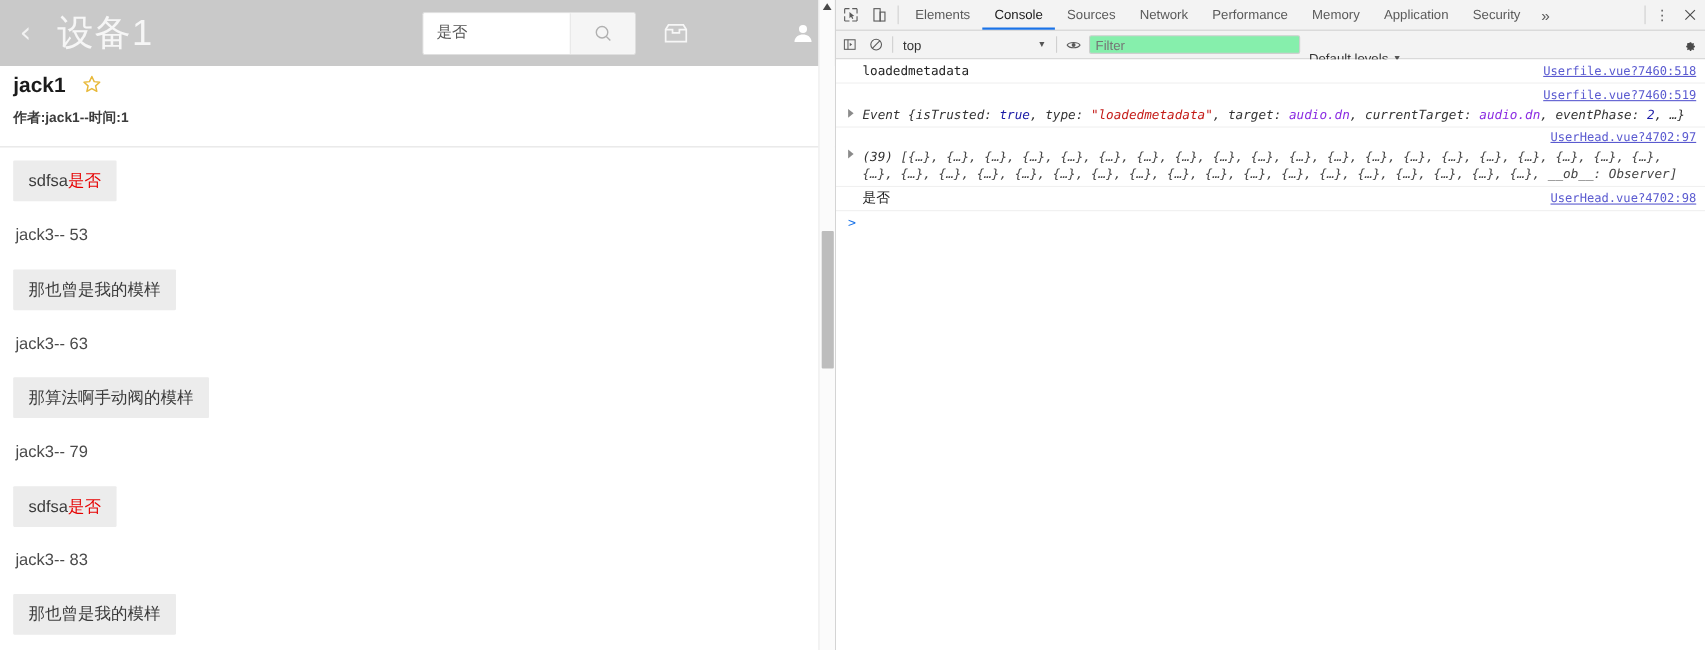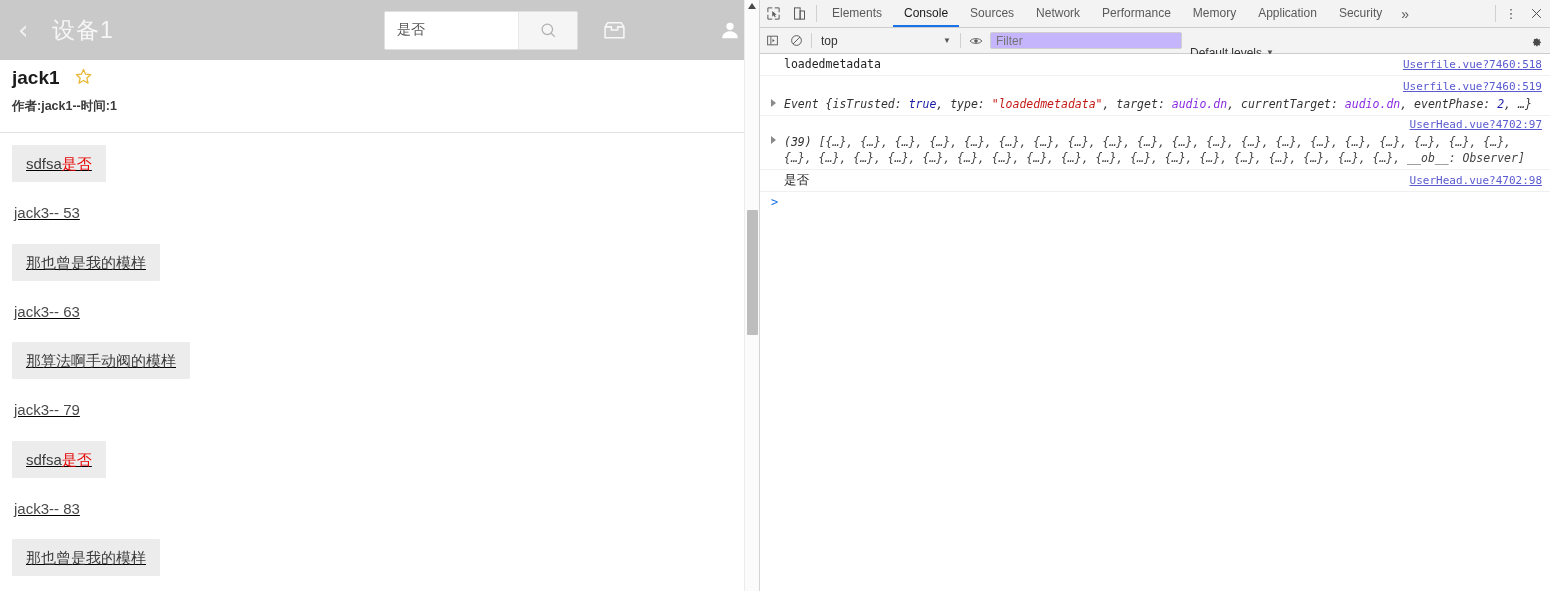--- a/index.html
+++ b/index.html
@@ -25,21 +25,21 @@
     display:flex;align-items:center;
     position:relative;
   }
   .back-chevron{
     width:34px;margin-left:18px;
     color:#f2f2f2;font-size:26px;line-height:1;
     font-family:"DejaVu Sans",sans-serif;
     cursor:pointer;user-select:none;
   }
   .app-title{
-    color:#f6f6f6;font-size:23px;letter-spacing:1px;
+    color:#f6f6f6;font-size:33px;letter-spacing:1px;
     font-weight:400;
   }
   .header-right{
     position:absolute;right:0;top:0;height:60px;
     display:flex;align-items:center;
   }
   .search-wrap{
     display:flex;height:39px;background:#fff;
     border:1px solid #e0e0e0;box-sizing:border-box;
     border-radius:2px;overflow:hidden;
@@ -67,21 +67,21 @@
     font-size:19px;font-weight:bold;color:#1b1b1b;
     font-family:"Liberation Sans","DejaVu Sans",sans-serif;
   }
   .star{margin-left:14px;cursor:pointer;line-height:1;}
   .topic-meta{
     margin-top:9px;font-size:12.5px;color:#3b3b3b;font-weight:bold;
   }
   .divider{height:1px;background:#e2e2e2;margin-top:11px;}
 
   .msg-list{padding-top:12px;}
-  .msg{margin:0 0 20px 12px;display:flex;text-decoration:underline;}
+  .msg{margin:0 0 20px 12px;display:flex;}
   .bubble{
     background:#ececec;color:#3c3c3c;
     font-size:15px;padding:10px 14px;
     border-radius:1px;display:inline-block;
     line-height:1.15;
   }
   .bubble .hl{color:#e60000;}
   .plain{
     font-size:15px;color:#4a4a4a;padding:2px 2px;
     display:inline-block;line-height:1.15;
@@ -141,21 +141,21 @@
     display:flex;align-items:center;
   }
   .fb-icon{width:24px;display:flex;align-items:center;justify-content:center;cursor:pointer;}
   .fb-sep{width:1px;height:15px;background:#d0d0d0;margin:0 3px;}
   .ctx-select{
     width:130px;display:flex;align-items:center;justify-content:space-between;
     font-size:12px;color:#333;padding:0 6px;cursor:pointer;
   }
   .ctx-caret{font-size:8px;color:#555;}
   .filter-input{
-    width:192px;height:17px;border:1px solid #cfcfcf;background:#c4b5fd;
+    width:192px;height:17px;border:1px solid #cfcfcf;background:#86efac;
     font-size:12px;color:#333;padding:0 5px;outline:none;margin-left:2px;
     box-sizing:border-box;border-radius:2px;
     font-family:"Liberation Sans","DejaVu Sans",sans-serif;
   }
   .levels{
     font-size:12px;color:#333;margin-left:8px;cursor:pointer;display:flex;align-items:center;gap:4px;margin-top:24px;
   }
   .fb-spacer{flex:1;}
   .fb-gear{width:28px;display:flex;align-items:center;justify-content:center;cursor:pointer;}
 

